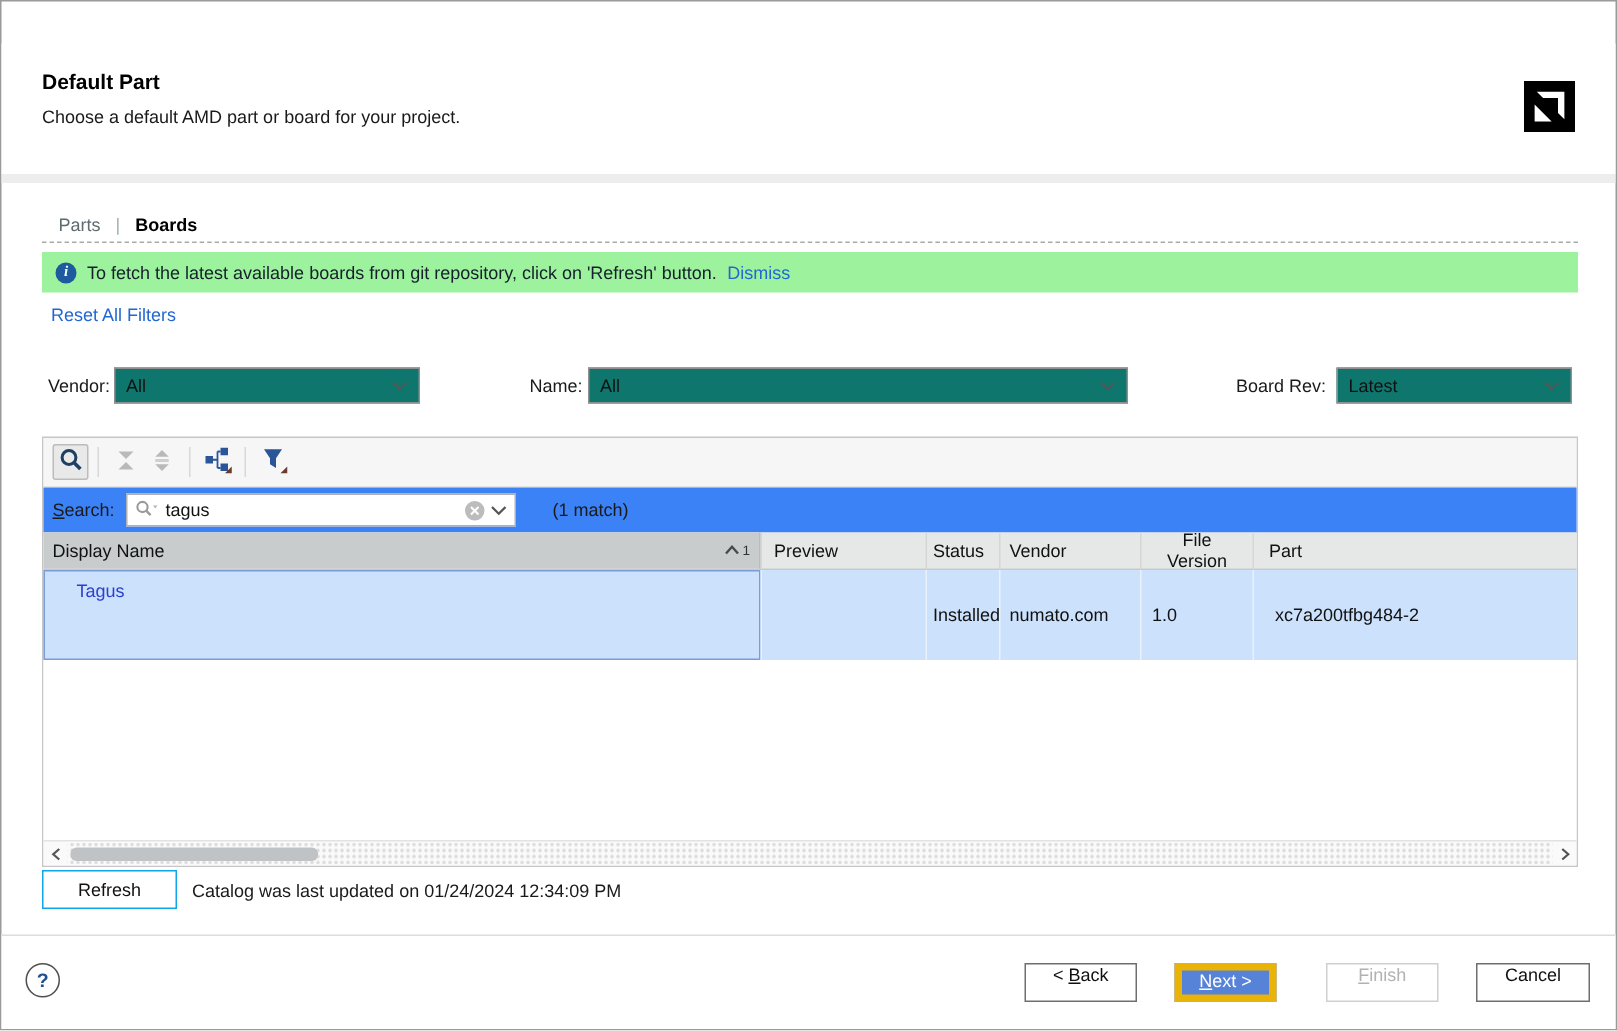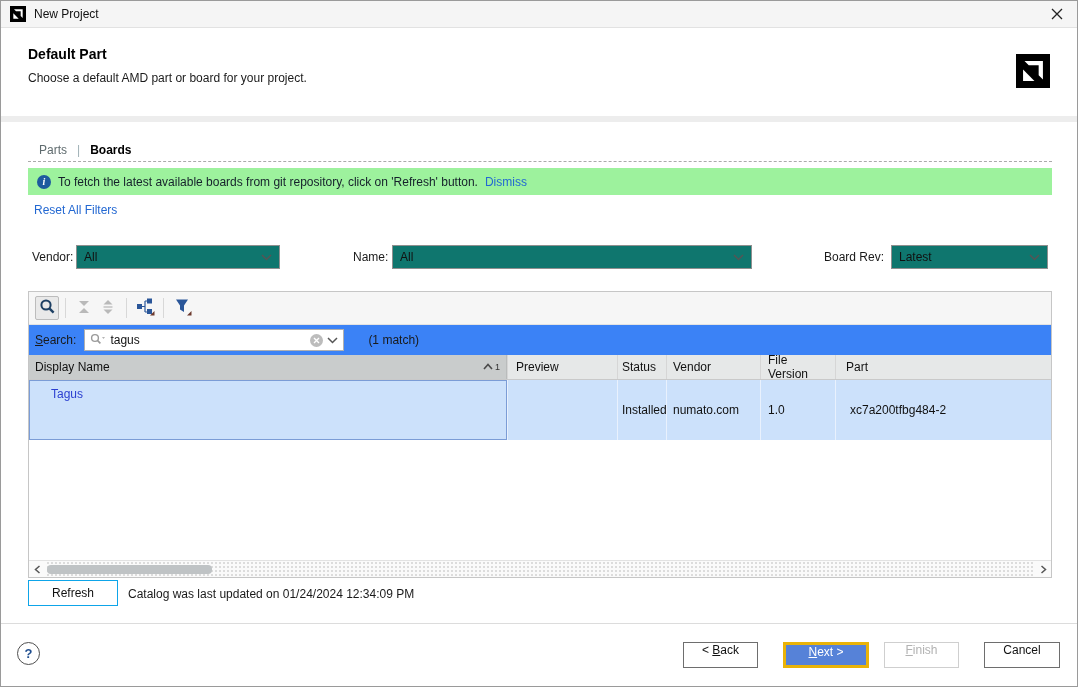--- a/index.html
+++ b/index.html
@@ -63,21 +63,21 @@
 
   .search-row{height:30px;flex:0 0 auto;display:flex;align-items:center;padding-left:6px;background:#3b82f6;}
   .search-combo{width:260px;height:22px;border:1px solid #b0b0b0;background:#fff;margin-left:8px;
     display:flex;align-items:center;padding:0 5px;box-sizing:border-box;gap:4px;}
   .search-combo input{border:none;outline:none;flex:1;font-family:"Liberation Sans",sans-serif;
     font-size:12px;color:#111;padding:0;background:transparent;min-width:0;}
   .clear-btn{width:13px;height:13px;border-radius:50%;background:#bcbcbc;display:flex;
     align-items:center;justify-content:center;flex:0 0 auto;}
   .match-text{margin-left:24px;color:#1a1a1a;}
 
-  .thead{height:24px;flex:0 0 auto;display:flex;background:#e6e8e8;border-bottom:1px solid #c9c9c9;}
+  .thead{height:24px;flex:0 0 auto;display:flex;background:#e6e8e8;border-bottom:1px solid #c9c9c9;text-align:center;}
   .th{display:flex;align-items:center;padding:0 8px;box-sizing:border-box;color:#111;border-left:1px solid #d6d6d6;}
   .th.first{width:478px;background:#c9cccc;border-left:none;border-right:1px solid #b9bcbc;padding:0 6px;}
   .th-spacer{flex:1;}
   .sort-num{font-size:9px;color:#333;margin-left:1px;}
   .w-preview{width:110px;} .w-status{width:49px;padding:0 4px;} .w-vendor{width:94px;padding:0 6px;}
   .w-filever{width:75px;padding:0 7px;} .w-part{flex:1;padding:0 10px;}
 
   .trow{height:60px;flex:0 0 auto;display:flex;background:#cce1fb;}
   .td{display:flex;align-items:center;box-sizing:border-box;color:#111;border-left:1px solid #e9f1fd;}
   .td.first{width:478px;border:1px solid #7b9cd6;align-items:flex-start;padding:6px 0 0 21px;
@@ -99,45 +99,30 @@
     display:flex;align-items:center;justify-content:center;box-sizing:border-box;}
   .catalog-text{position:absolute;left:127px;top:586px;color:#1a1a1a;}
 
   
   .footer{position:absolute;left:0;bottom:0;width:100%;height:62px;border-top:1px solid #dcdcdc;background:#fff;}
   .help-btn{position:absolute;left:16px;top:18px;width:23px;height:23px;border:1px solid #4f4f4f;border-radius:50%;
     display:flex;align-items:center;justify-content:center;color:#1f4e8f;font-weight:bold;font-size:13px;box-sizing:border-box;}
   .btn{position:absolute;top:18px;height:26px;box-sizing:border-box;display:flex;justify-content:center;
     font-size:12px;background:#fff;border:1px solid #6e6e6e;color:#111;}
   .btn-back{left:682px;width:75px;}
-  .btn-next{left:782px;width:86px;background:#5682d8;border:3px solid #eab308;color:#fff;}
+  .btn-next{left:782px;width:68px;background:#5682d8;border:5px solid #eab308;color:#fff;}
   .btn-finish{left:883px;width:75px;border:1px solid #cfcfcf;color:#b2b2b2;}
   .btn-cancel{left:983px;width:76px;}
   .u{text-decoration:underline;}
 </style>
 </head>
 <body>
 
 <div class="dialog">
 
-  <div class="titlebar">
-    <span class="app-icon">
-      <svg width="16" height="16" viewBox="0 0 24 24">
-          <rect width="24" height="24" fill="#000"></rect>
-          <path d="M6 5 H19 V18 L16 15 V8 H9 Z" fill="#fff"></path>
-          <path d="M5 19 V11 L13 19 Z" fill="#fff"></path>
-        </svg>
-    </span>
-    <span class="title-text">New Project</span>
-    <span class="close-btn">
-      <svg width="12" height="12" viewBox="0 0 12 12">
-          <path d="M1 1 L11 11 M11 1 L1 11" stroke="#222" stroke-width="1.3" fill="none"></path>
-        </svg>
-    </span>
-  </div>
 
   <div class="wizard-header">
     <div class="wizard-title">Default Part</div>
     <div class="wizard-subtitle">Choose a default AMD part or board for your project.</div>
     <span class="amd-logo">
       <svg width="34" height="34" viewBox="0 0 24 24">
           <rect width="24" height="24" fill="#000"></rect>
           <path d="M6 5 H19 V18 L16 15 V8 H9 Z" fill="#fff"></path>
           <path d="M5 19 V11 L13 19 Z" fill="#fff"></path>
         </svg>

